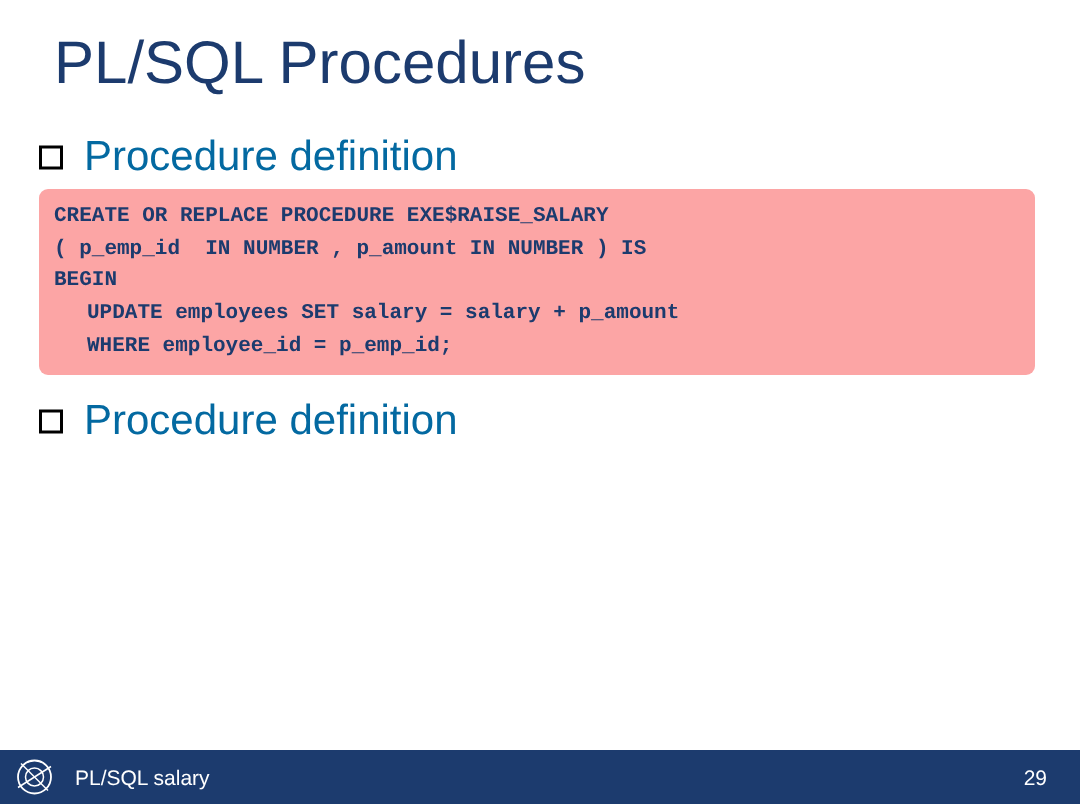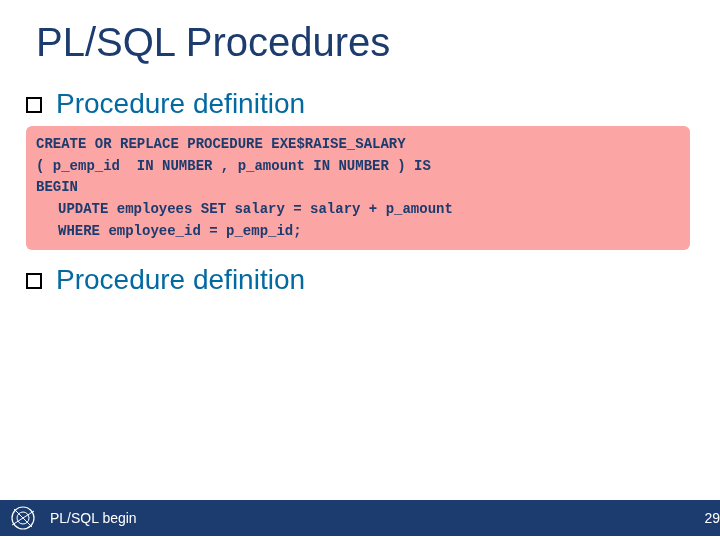--- a/index.html
+++ b/index.html
@@ -83,20 +83,21 @@
     align-items: center;
     justify-content: center;
   }
   .footer .logo svg { display:block; }
   .footer .footer-text {
     font-size: 14px;
     flex: 1 1 auto;
   }
   .footer .pagenum {
     font-size: 14px;
+    margin-right: 22px;
   }
 </style>
 </head>
 <body>
 
 <div class="slide">
 
   <div class="title">PL/SQL Procedures</div>
 
   <div class="body-area">
@@ -121,17 +122,17 @@
 
   <div class="footer">
     <div class="logo">
       <svg width="26" height="26" viewBox="0 0 26 26">
         <circle cx="13" cy="13" r="11" fill="none" stroke="#ffffff" stroke-width="1.2"></circle>
         <circle cx="13" cy="13" r="6" fill="none" stroke="#ffffff" stroke-width="1"></circle>
         <line x1="2" y1="20" x2="24" y2="6" stroke="#ffffff" stroke-width="1"></line>
         <line x1="4" y1="4" x2="22" y2="22" stroke="#ffffff" stroke-width="1"></line>
       </svg>
     </div>
-    <div class="footer-text">PL/SQL begin</div>
+    <div class="footer-text">PL/SQL salary</div>
     <div class="pagenum">29</div>
   </div>
 
 </div>
 
 </body></html>

